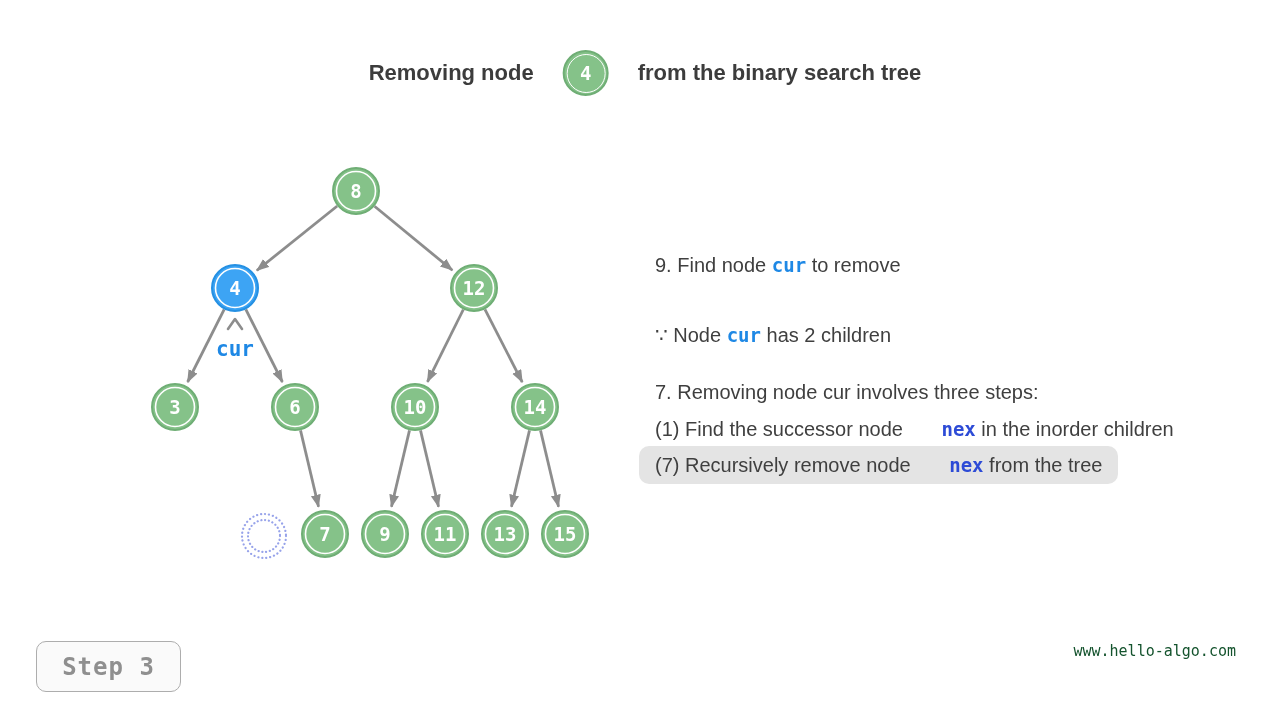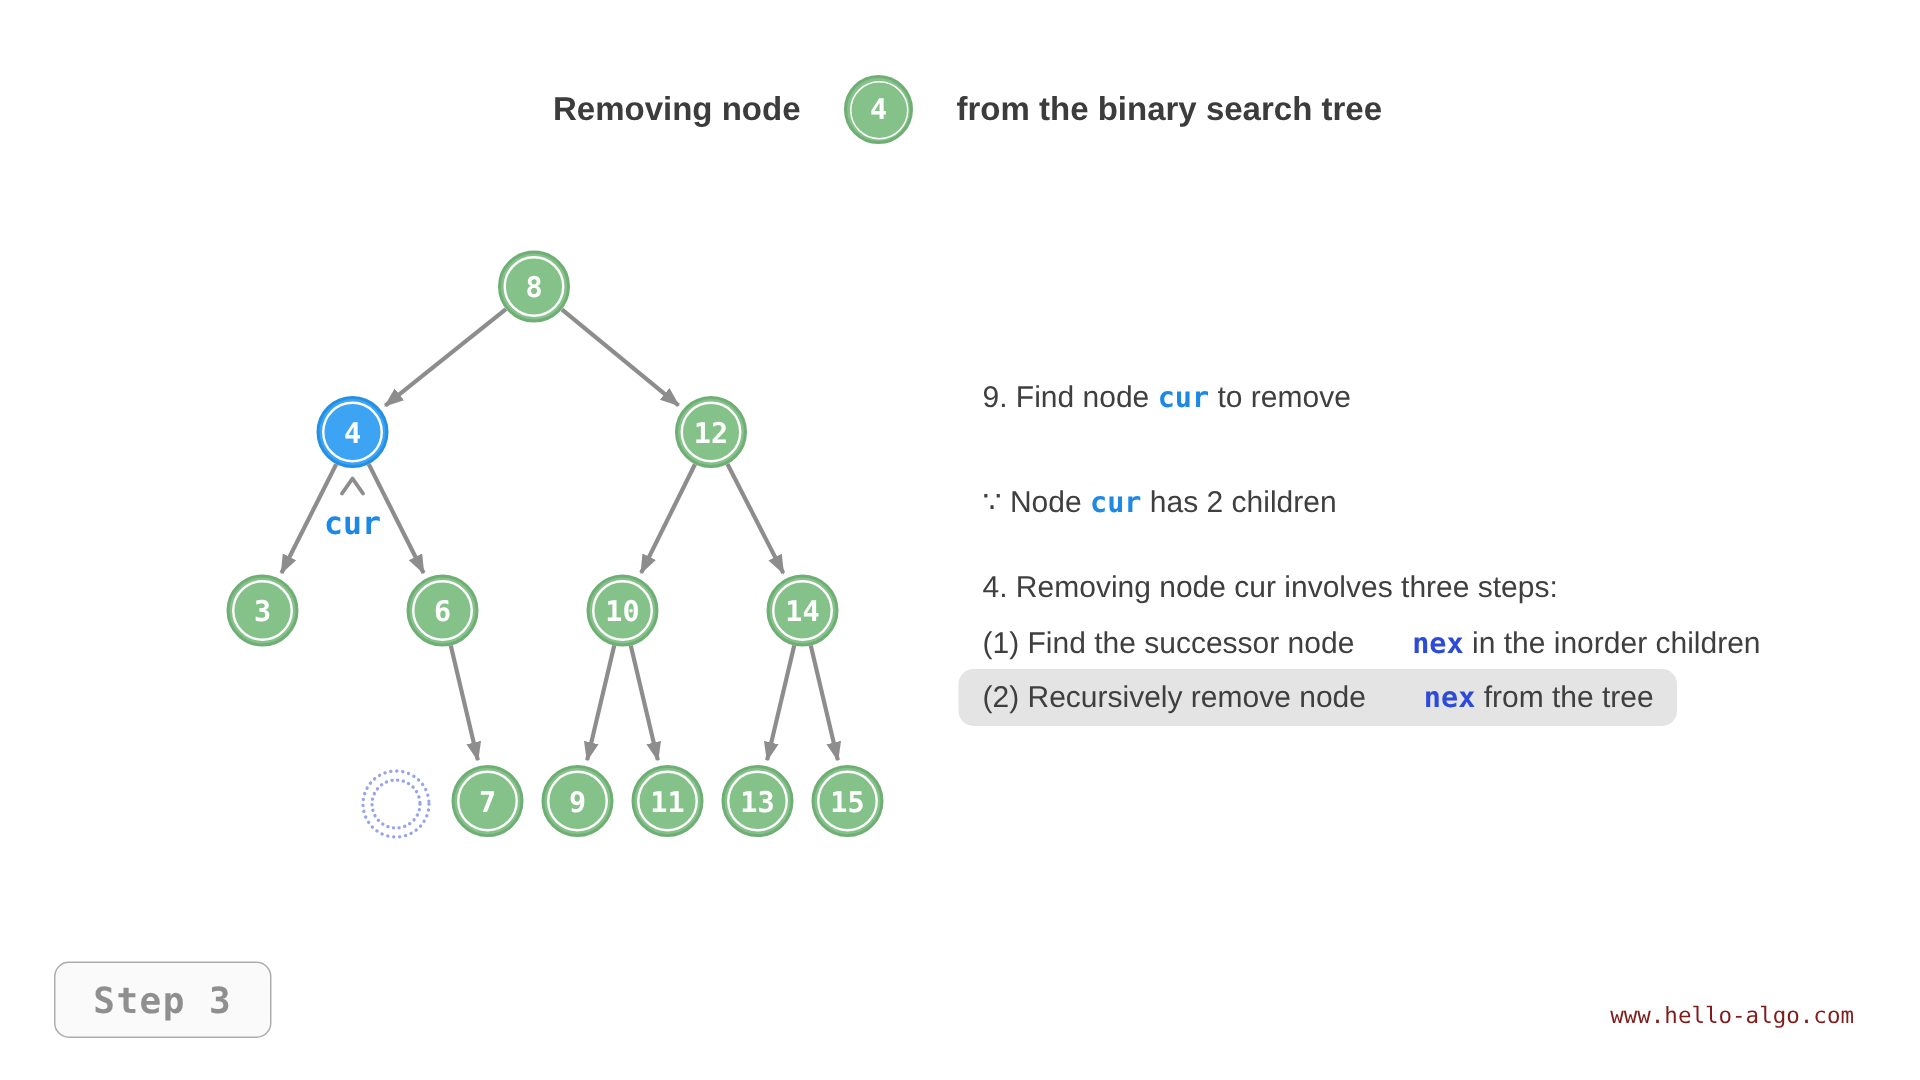--- a/index.html
+++ b/index.html
@@ -40,22 +40,22 @@
   
   .step-badge{
     position:absolute;left:36px;top:641px;width:145px;height:51px;box-sizing:border-box;
     background:#fafafa;border:1.5px solid #adadad;border-radius:10px;
     display:flex;align-items:center;justify-content:center;
     font-family:"DejaVu Sans Mono",monospace;font-weight:bold;font-size:24px;
     color:#8f8f8f;letter-spacing:1px;
   }
   
   .watermark{
-    position:absolute;right:44px;top:668px;
-    font-family:"DejaVu Sans Mono",monospace;font-size:15px;color:#7f1d1d;margin-left:12px;
+    position:absolute;right:44px;top:642px;
+    font-family:"DejaVu Sans Mono",monospace;font-size:15px;color:#14532d;margin-left:12px;
   }
 </style>
 </head>
 <body>
 
 <div class="title-row">
   <span>Removing node</span>
   <span class="title-node">
     <span class="num">4</span>
   </span>
@@ -143,22 +143,22 @@
       <circle cx="565" cy="534" r="19.5" fill="none" stroke="#ffffff" stroke-width="1.6"></circle>
       <text x="565" y="541" text-anchor="middle" fill="#ffffff" font-family="&quot;DejaVu Sans Mono&quot;, monospace" font-size="19" font-weight="bold">15</text>
     </g>
     <polyline points="228,329 235,319 242,329" fill="none" stroke="#8d8d8d" stroke-width="2.6" stroke-linecap="round" stroke-linejoin="round"></polyline>
     <text x="235" y="356" text-anchor="middle" fill="#1e88e5" font-family="&quot;DejaVu Sans Mono&quot;, monospace" font-size="21" font-weight="bold">cur</text>
   </svg>
 
 <div id="notes">
     <div class="note-line" style="top: 252px;"><span class="seg-plain">9. Find node </span><span class="seg-cur">cur</span><span class="seg-plain"> to remove</span></div>
     <div class="note-line" style="top: 322px;"><span class="seg-plain">∵ Node </span><span class="seg-cur">cur</span><span class="seg-plain"> has 2 children</span></div>
-    <div class="note-line" style="top: 379px;"><span class="seg-plain">4. Removing node cur involves three steps:</span></div>
+    <div class="note-line" style="top: 379px;"><span class="seg-plain">7. Removing node cur involves three steps:</span></div>
     <div class="note-line" style="top: 416px;"><span class="seg-plain">(1) Find the successor node </span><span class="seg-nex">nex</span><span class="seg-plain"> in the inorder children</span></div>
-    <div class="note-line highlighted" style="top: 446px;"><span class="seg-plain">(2) Recursively remove node </span><span class="seg-nex">nex</span><span class="seg-plain"> from the tree</span></div>
+    <div class="note-line highlighted" style="top: 446px;"><span class="seg-plain">(7) Recursively remove node </span><span class="seg-nex">nex</span><span class="seg-plain"> from the tree</span></div>
   </div>
 
 <div class="step-badge">
   <span>Step 3</span>
 </div>
 
 <div class="watermark">www.hello-algo.com</div>
 
 </body></html>

